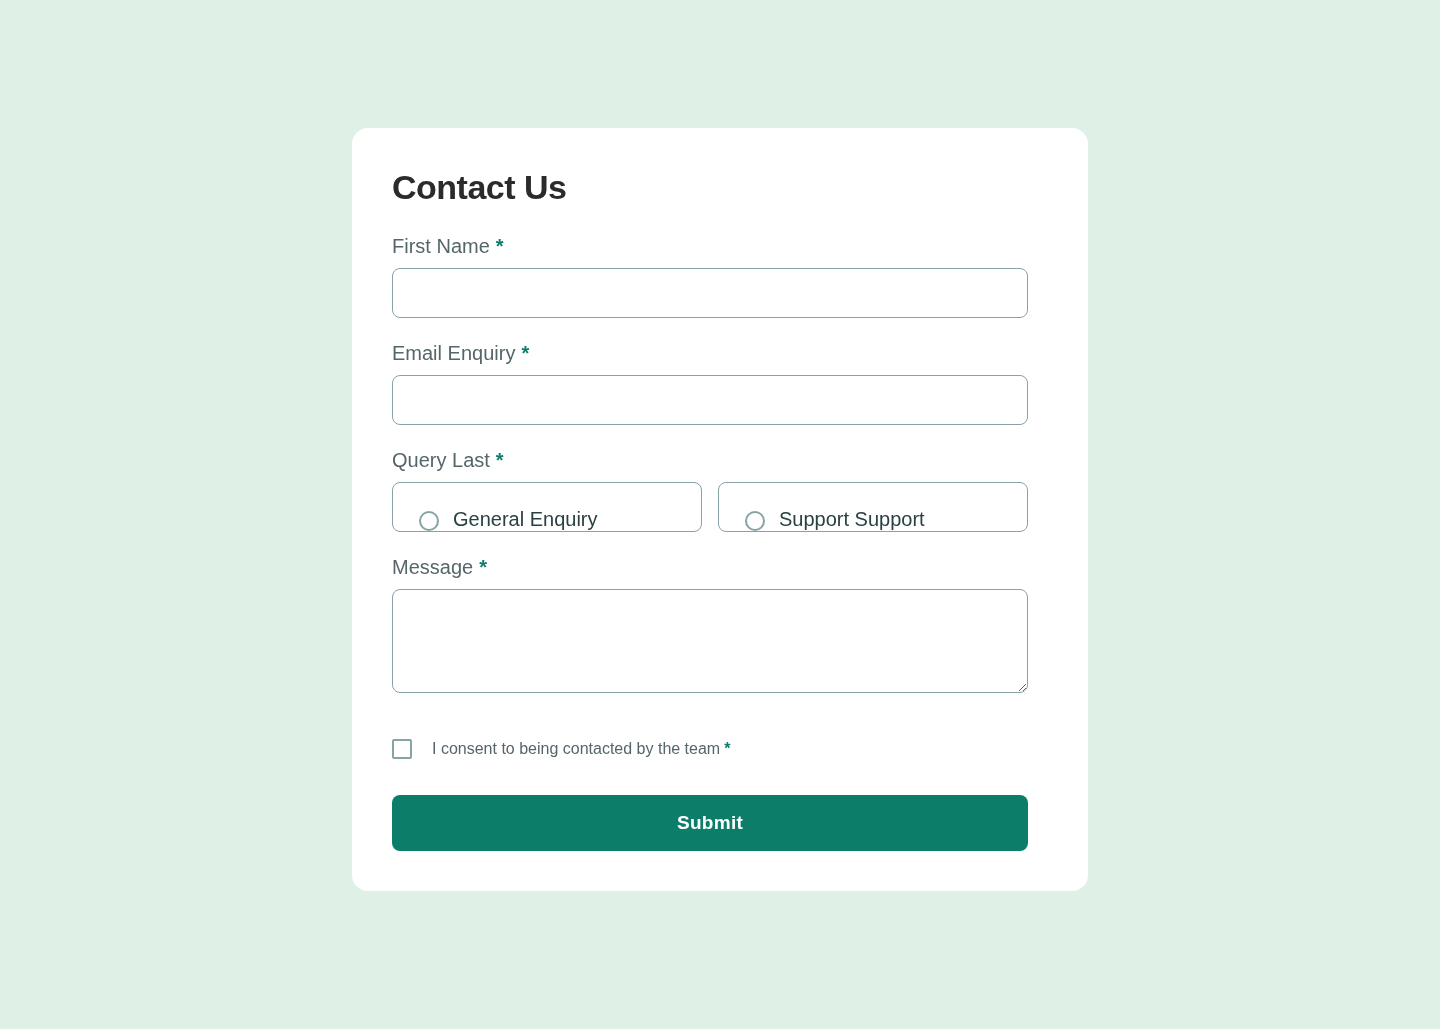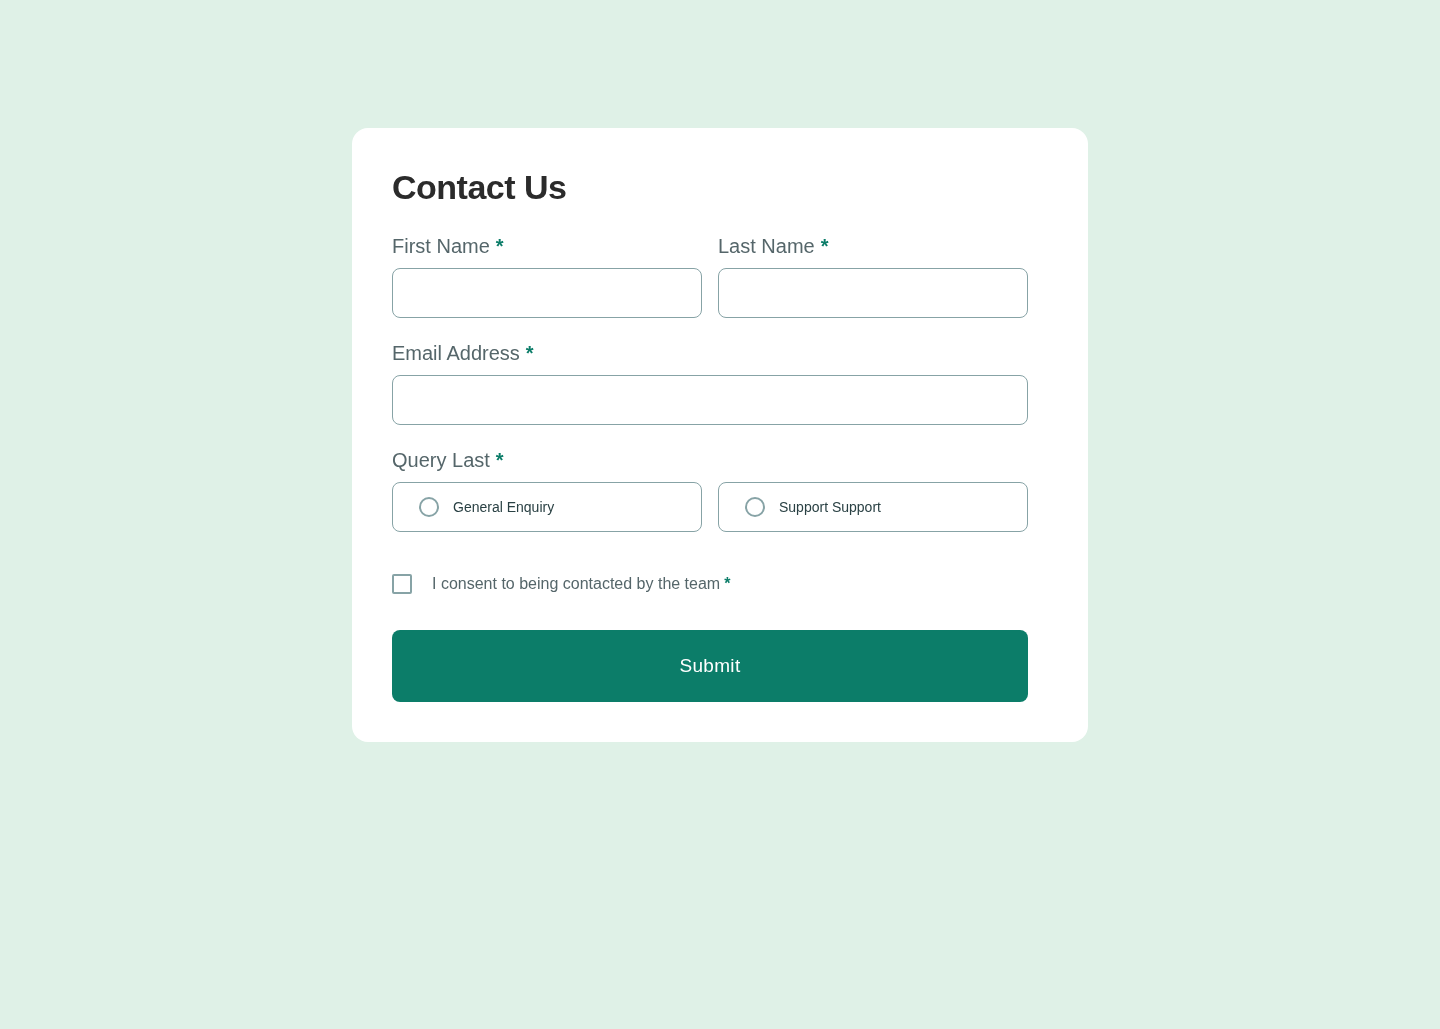--- a/index.html
+++ b/index.html
@@ -95,28 +95,28 @@
     resize:vertical;
   }
 
   .radio-row{
     display:flex;
     gap:16px;
   }
   .radio-option{
     flex:1;
     display:flex;
-    align-items:center;
+    align-items:flex-end;
     gap:14px;
     height:50px;
     padding:0 26px;
     border:1px solid var(--border);
     border-radius:var(--radius-input);
     cursor:pointer;
-    font-size:14px;
+    font-size:20px;
     color:var(--text-dark);
   }
   .radio-custom{
     width:20px;
     height:20px;
     border-radius:50%;
     border:2px solid var(--border);
     flex:0 0 auto;
     position:relative;
   }
@@ -139,58 +139,52 @@
 
   .consent-label{
     font-size:16px;
     color:var(--text-muted);
     cursor:pointer;
   }
   .consent-label .req{margin-left:4px;}
 
   button.submit{
     width:100%;
-    height:72px;
+    height:56px;
     background:var(--accent);
     color:#fff;
     border:none;
     border-radius:var(--radius-input);
     font-size:19px;
-    font-weight:400;
+    font-weight:700;
     letter-spacing:0.3px;
     cursor:pointer;
   }
 </style>
 </head>
 <body>
 
 <main class="card">
 
   <h1>Contact Us</h1>
 
   
   <div class="row">
     <div class="field">
       <label class="field-label">
         <span>First Name</span><span class="req">*</span>
       </label>
       <input type="text" value="" style="">
     </div>
-    <div class="field">
-      <label class="field-label">
-        <span>Last Name</span><span class="req">*</span>
-      </label>
-      <input type="text" value="" style="">
-    </div>
   </div>
 
   
   <div class="field-full">
     <label class="field-label">
-      <span>Email Address</span><span class="req">*</span>
+      <span>Email Enquiry</span><span class="req">*</span>
     </label>
     <input type="email" value="" style="">
   </div>
 
   
   <div class="field-full">
     <label class="field-label">
       <span>Query Last</span><span class="req">*</span>
     </label>
     <div class="radio-row">
@@ -201,20 +195,26 @@
       </label>
       <label class="radio-option">
 
         <span class="radio-custom"></span>
         <span>Support Support</span>
       </label>
     </div>
   </div>
 
   
+  <div class="field-full" style="margin-bottom:0;">
+    <label class="field-label">
+      <span>Message</span><span class="req">*</span>
+    </label>
+    <textarea style=""></textarea>
+  </div>
 
   
   <div class="consent-row">
 
     <label class="check" for="consent-cb"></label>
     <label class="consent-label" for="consent-cb">
       <span>I consent to being contacted by the team</span><span class="req">*</span>
     </label>
   </div>
 

